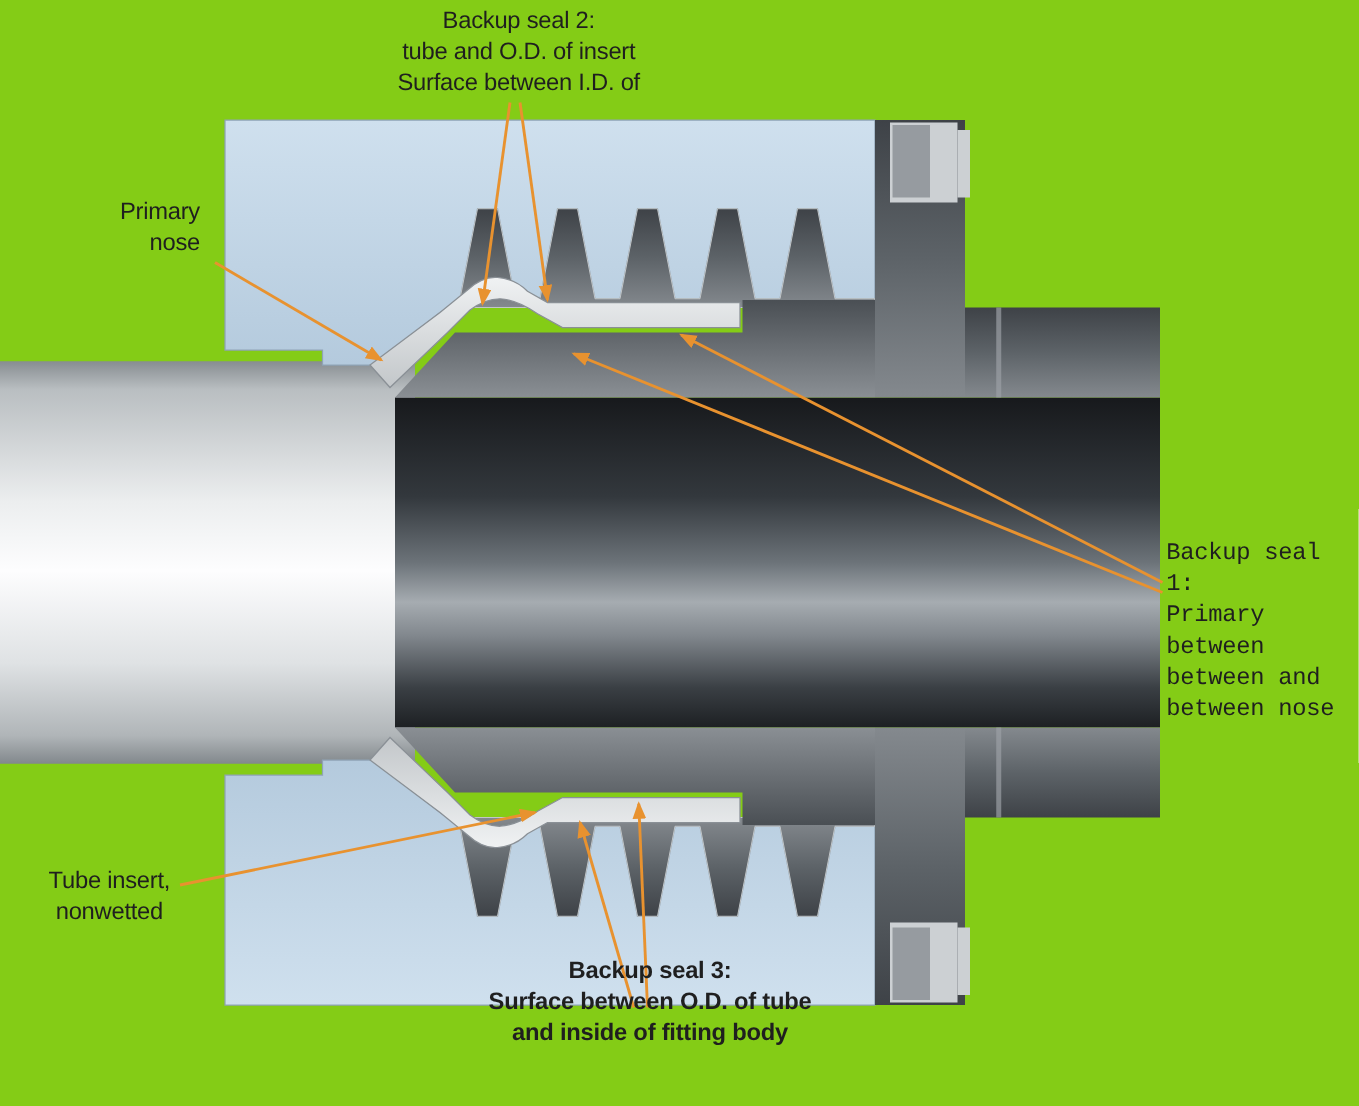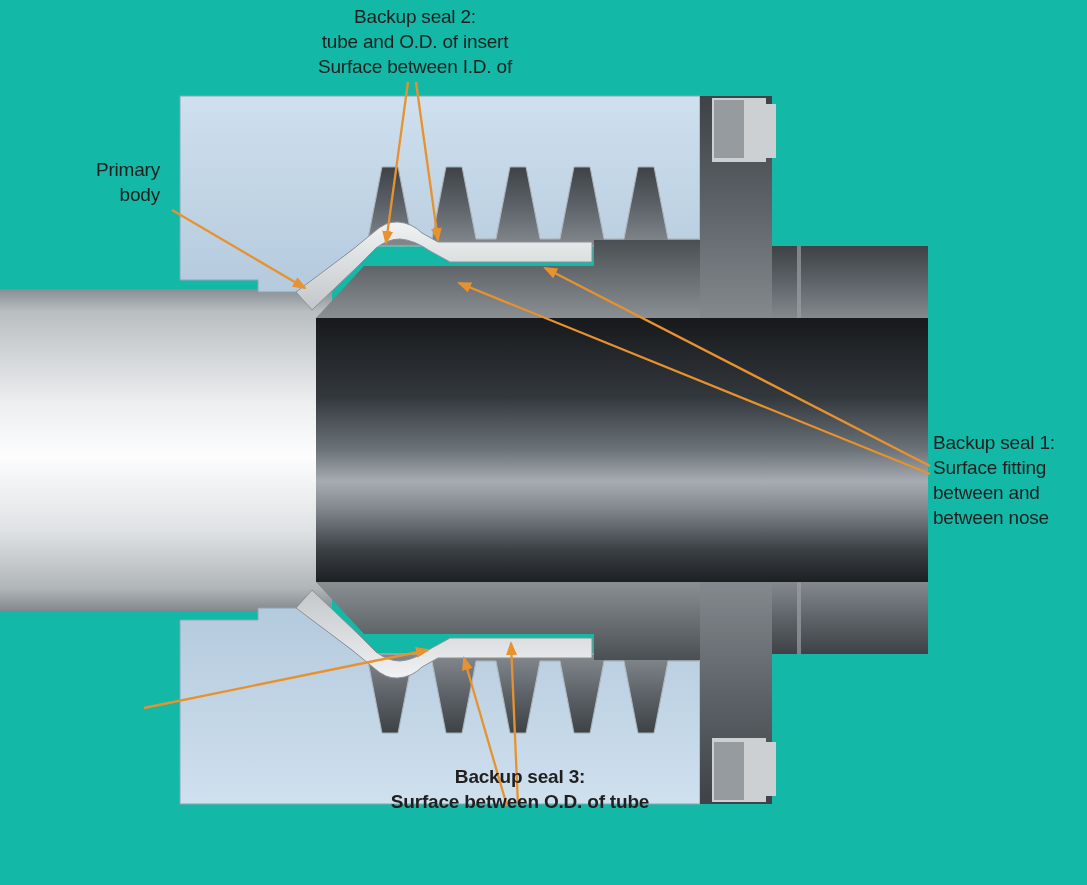--- a/index.html
+++ b/index.html
@@ -1,23 +1,23 @@
 <!DOCTYPE html>
 <html><head>
 <meta charset="utf-8">
 <style>
   html,body{margin:0;padding:0;background:#fff;}
-  #stage{position:relative;width:1087px;height:885px;background:#14b8a6;overflow:hidden;
+  #stage{position:relative;width:1087px;height:885px;background:#84cc16;overflow:hidden;
          font-family:"Liberation Sans",sans-serif;}
   #diagram-svg{position:absolute;left:0;top:0;width:1087px;height:885px;}
   .label{position:absolute;font-size:19px;line-height:25px;color:#1f1f1f;letter-spacing:-0.2px;}
   .label span{display:block;}
   .center{text-align:center;}
   .right{text-align:right;}
-  .left{text-align:left;}
+  .left{text-align:left;font-family:Liberation Mono, monospace;}
 </style>
 </head>
 <body>
 
 <div id="stage">
 
   <svg id="diagram-svg" viewBox="0 0 1087 885" xmlns="http://www.w3.org/2000/svg">
     <defs>
       <linearGradient id="gradTube" x1="0" y1="0" x2="0" y2="1">
         <stop offset="0" stop-color="#878d91"></stop>
@@ -102,29 +102,34 @@
   </svg>
 
   <div class="label center" style="left:285px;top:4px;width:260px;">
     <span>Backup seal 2:</span>
     <span>tube and O.D. of insert</span>
     <span>Surface between I.D. of</span>
   </div>
 
   <div class="label right" style="left:55px;top:157px;width:105px;text-align:right;">
     <span>Primary</span>
-    <span>body</span>
+    <span>nose</span>
   </div>
 
   <div class="label left" style="left:933px;top:430px;width:152px;">
     <span>Backup seal 1:</span>
-    <span>Surface fitting</span>
+    <span>Primary between</span>
     <span>between and</span>
     <span>between nose</span>
   </div>
 
+  <div class="label center" style="left:15px;top:692px;width:145px;">
+    <span>Tube insert,</span>
+    <span>nonwetted</span>
+  </div>
 
   <div class="label center" style="left:375px;top:764px;width:290px;font-weight:bold;">
     <span>Backup seal 3:</span>
     <span>Surface between O.D. of tube</span>
+    <span>and inside of fitting body</span>
   </div>
 
 </div>
 
 </body></html>

